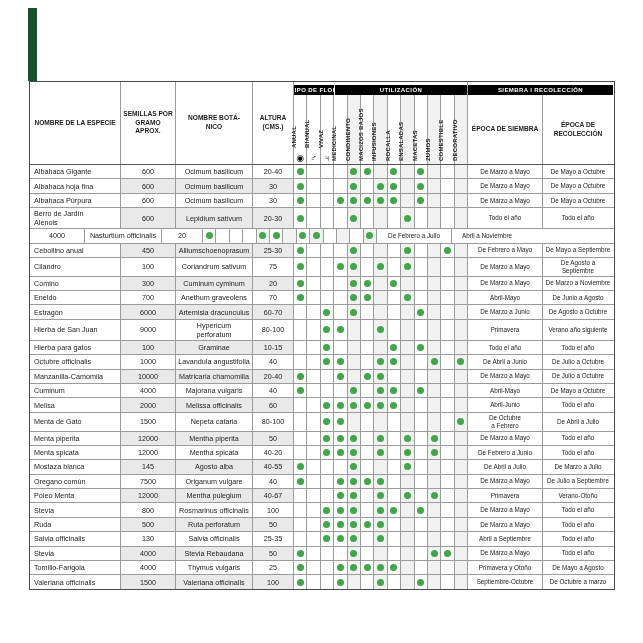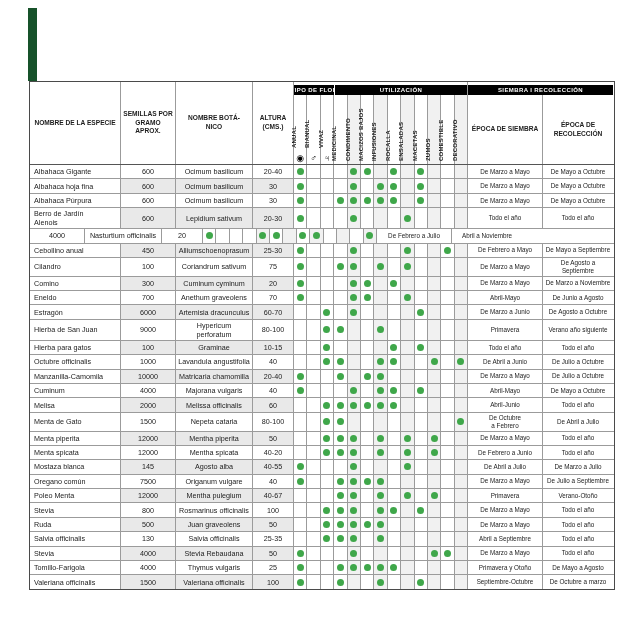--- a/index.html
+++ b/index.html
@@ -872,21 +872,21 @@
             <div class="mcell tint"></div>
             <div class="mcell"></div>
             <div class="mcell tint"></div>
           </div>
           <div class="cell bcell season c-sie">De Marzo a Mayo</div>
           <div class="bcell season c-rec" style="box-sizing: border-box;">Todo el año</div>
         </div>
         <div class="brow alt">
           <div class="cell bcell name c-esp">Ruda</div>
           <div class="cell bcell mid c-sem">500</div>
-          <div class="cell bcell mid c-bot">Juan graveolens</div>
+          <div class="cell bcell mid c-bot">Ruta perforatum</div>
           <div class="cell bcell mid c-alt">50</div>
           <div class="cell matrix c-mat">
             <div class="mcell"></div>
             <div class="mcell"></div>
             <div class="mcell">
               <div class="dot" style="background: rgb(63, 167, 74);"></div>
             </div>
             <div class="mcell">
               <div class="dot" style="background: rgb(63, 167, 74);"></div>
             </div>

